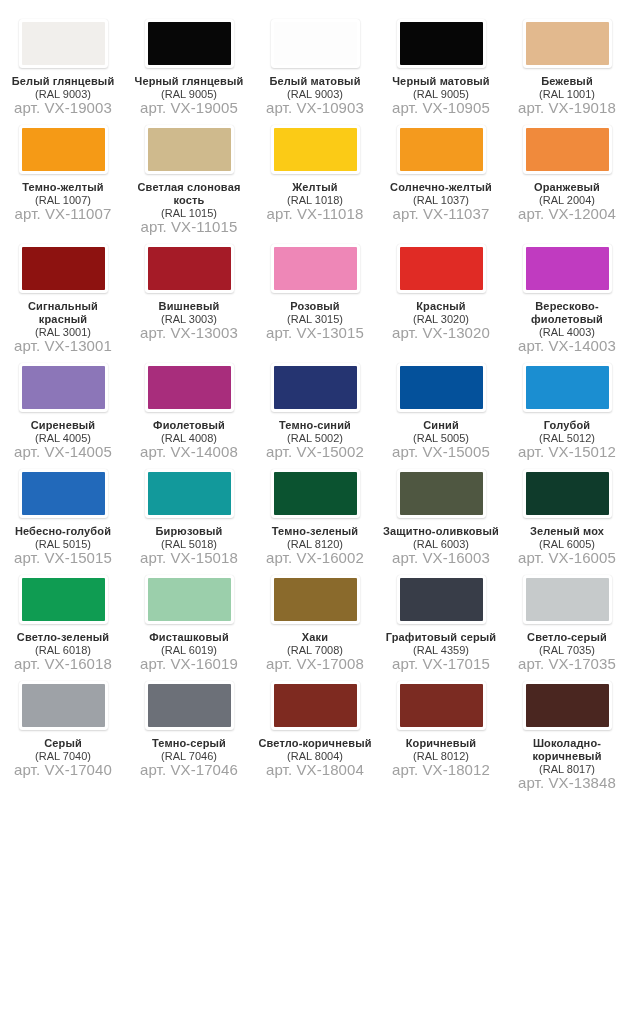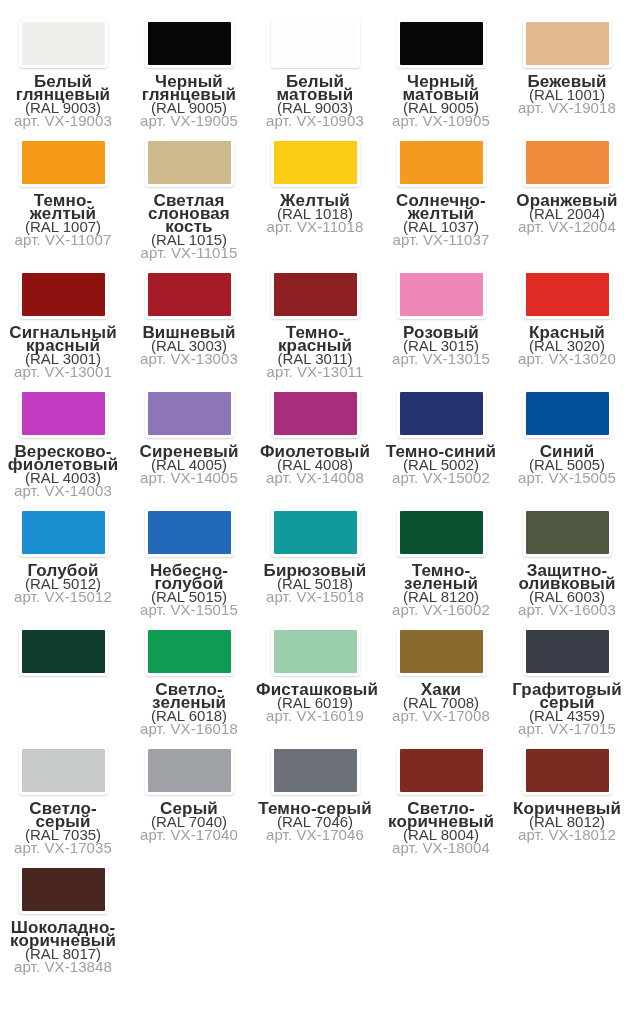--- a/index.html
+++ b/index.html
@@ -40,28 +40,28 @@
   .swatch-chip {
     flex: 1;
     border-radius: 1px;
   }
   .swatch-text {
     margin-top: 7px;
     width: 118px;
     line-height: 13px;
   }
   .swatch-name {
-    font-size: 17px;
+    font-size: 11px;
     font-weight: bold;
     color: #2f2f2f;
     letter-spacing: 0.15px;
     text-align: center;
   }
   .swatch-ral {
-    font-size: 15px;
+    font-size: 11px;
     font-weight: normal;
     color: #3d3d3d;
   }
   .swatch-art {
     font-size: 15px;
     font-weight: normal;
     color: #a0a0a0;
     letter-spacing: 0.1px;
   }
 </style>
@@ -184,30 +184,20 @@
       <div class="swatch-chip" style="background: rgb(165, 27, 39);"></div>
     </div>
     <div class="swatch-text">
       <div class="swatch-name">Вишневый</div>
       <div class="swatch-ral">(RAL 3003)</div>
       <div class="swatch-art">арт. VX-13003</div>
     </div>
   </div>
     <div class="swatch-card">
     <div class="swatch-chip-wrap">
-      <div class="swatch-chip" style="background: rgb(140, 32, 34);"></div>
-    </div>
-    <div class="swatch-text">
-      <div class="swatch-name">Темно-красный</div>
-      <div class="swatch-ral">(RAL 3011)</div>
-      <div class="swatch-art">арт. VX-13011</div>
-    </div>
-  </div>
-    <div class="swatch-card">
-    <div class="swatch-chip-wrap">
       <div class="swatch-chip" style="background: rgb(238, 135, 183);"></div>
     </div>
     <div class="swatch-text">
       <div class="swatch-name">Розовый</div>
       <div class="swatch-ral">(RAL 3015)</div>
       <div class="swatch-art">арт. VX-13015</div>
     </div>
   </div>
     <div class="swatch-card">
     <div class="swatch-chip-wrap">
@@ -316,20 +306,25 @@
     <div class="swatch-text">
       <div class="swatch-name">Защитно-оливковый</div>
       <div class="swatch-ral">(RAL 6003)</div>
       <div class="swatch-art">арт. VX-16003</div>
     </div>
   </div>
     <div class="swatch-card">
     <div class="swatch-chip-wrap">
       <div class="swatch-chip" style="background: rgb(15, 59, 43);"></div>
     </div>
+    <div class="swatch-text">
+      <div class="swatch-name">Зеленый мох</div>
+      <div class="swatch-ral">(RAL 6005)</div>
+      <div class="swatch-art">арт. VX-16005</div>
+    </div>
   </div>
     <div class="swatch-card">
     <div class="swatch-chip-wrap">
       <div class="swatch-chip" style="background: rgb(15, 156, 82);"></div>
     </div>
     <div class="swatch-text">
       <div class="swatch-name">Светло-зеленый</div>
       <div class="swatch-ral">(RAL 6018)</div>
       <div class="swatch-art">арт. VX-16018</div>
     </div>

